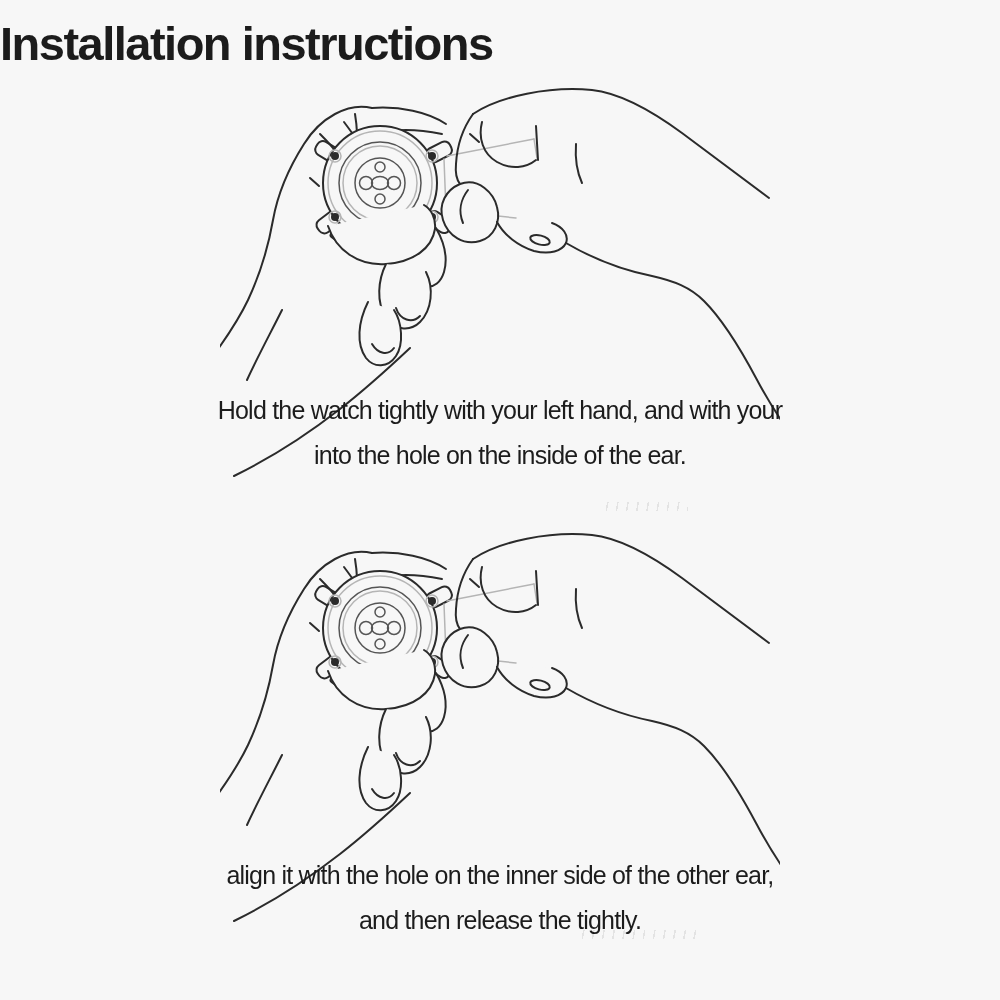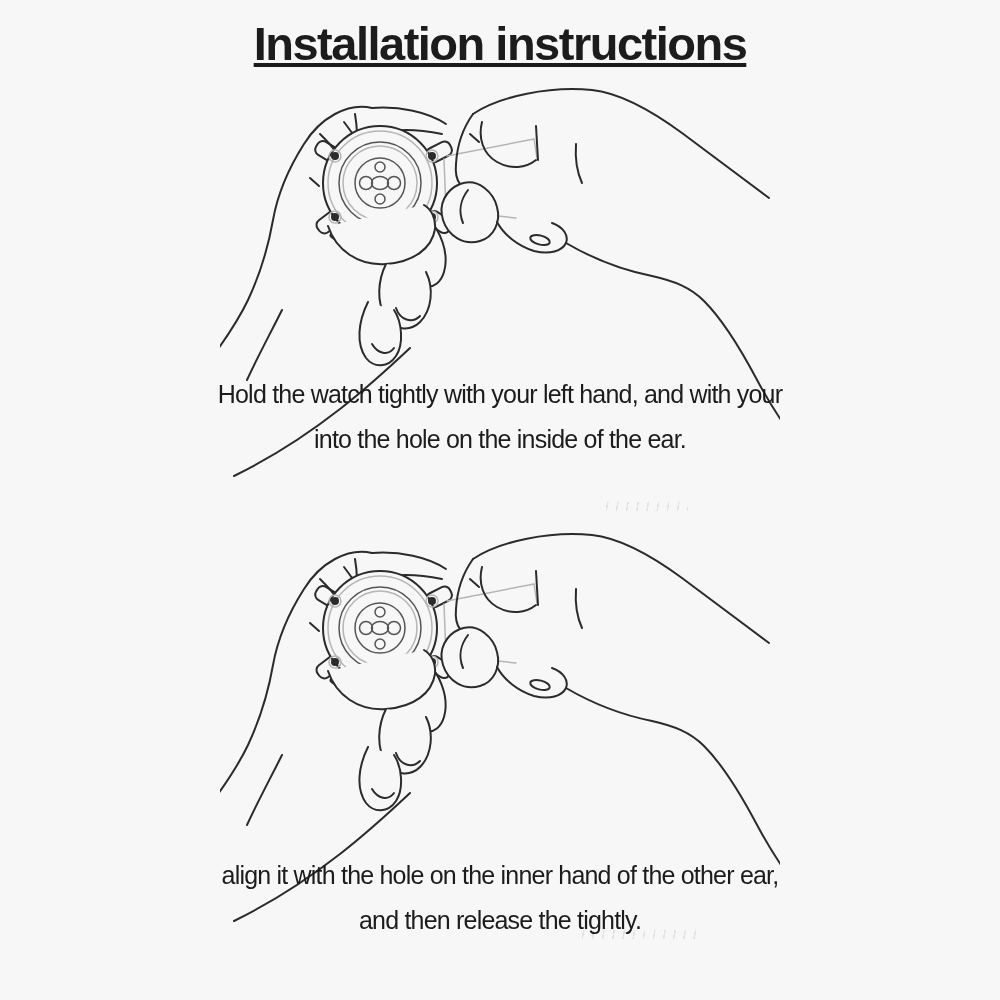--- a/index.html
+++ b/index.html
@@ -5,29 +5,29 @@
   :root{
     --background:#f7f7f7;
     --line:#2b2b2b;
     --line-mid:#555555;
     --light-line:#b5b5b5;
     --text:#1c1c1c;
   }
   html,body{margin:0;padding:0;background:var(--background);}
   #canvas{position:relative;width:1000px;height:1000px;background:var(--background);overflow:hidden;
           font-family:"Liberation Sans",sans-serif;}
-  .title{position:absolute;top:16px;left:0;width:100%;text-align:center;
-         font-size:47px;font-weight:700;letter-spacing:-1.5px;color:var(--text);text-decoration:underline;}
+  .title{position:absolute;top:16px;left:0;width:100%;text-align:left;
+         font-size:47px;font-weight:700;letter-spacing:-1.5px;color:var(--text);}
   .illus{position:absolute;left:220px;width:560px;height:430px;}
   .illus svg{display:block;width:560px;height:430px;overflow:hidden;}
   #illus1{top:80px;}
   #illus2{top:525px;}
   .caption{position:absolute;left:0;width:100%;text-align:center;color:var(--text);
            font-size:25px;line-height:45px;letter-spacing:-0.8px;font-weight:400;}
-  #caption1{top:372px;}
+  #caption1{top:388px;}
   #caption2{top:853px;}
   .artifact{position:absolute;height:9px;opacity:.5;
     background:repeating-linear-gradient(100deg,transparent 0 5px,#cfcfcf 5px 6.5px,transparent 6.5px 10px);}
   #artifact1{left:602px;top:502px;width:86px;}
   #artifact2{left:578px;top:930px;width:118px;}
   
   .ln{stroke:var(--line);fill:none;stroke-width:2;stroke-linecap:round;stroke-linejoin:round;}
   .ln2{stroke:var(--line-mid);fill:none;stroke-width:1.5;}
   .lt{stroke:var(--light-line);fill:none;stroke-width:1.5;stroke-linecap:round;}
   .fillbg{fill:var(--background);}
@@ -129,17 +129,17 @@
 
   <div class="artifact" id="artifact1"></div>
   <div class="artifact" id="artifact2"></div>
 
   <div class="caption" id="caption1">
     <div>Hold the watch tightly with your left hand, and with your</div>
     <div>into the hole on the inside of the ear.</div>
   </div>
 
   <div class="caption" id="caption2">
-    <div>align it with the hole on the inner hand of the other ear,</div>
+    <div>align it with the hole on the inner side of the other ear,</div>
     <div>and then release the tightly.</div>
   </div>
 
 </div>
 
 </body></html>

